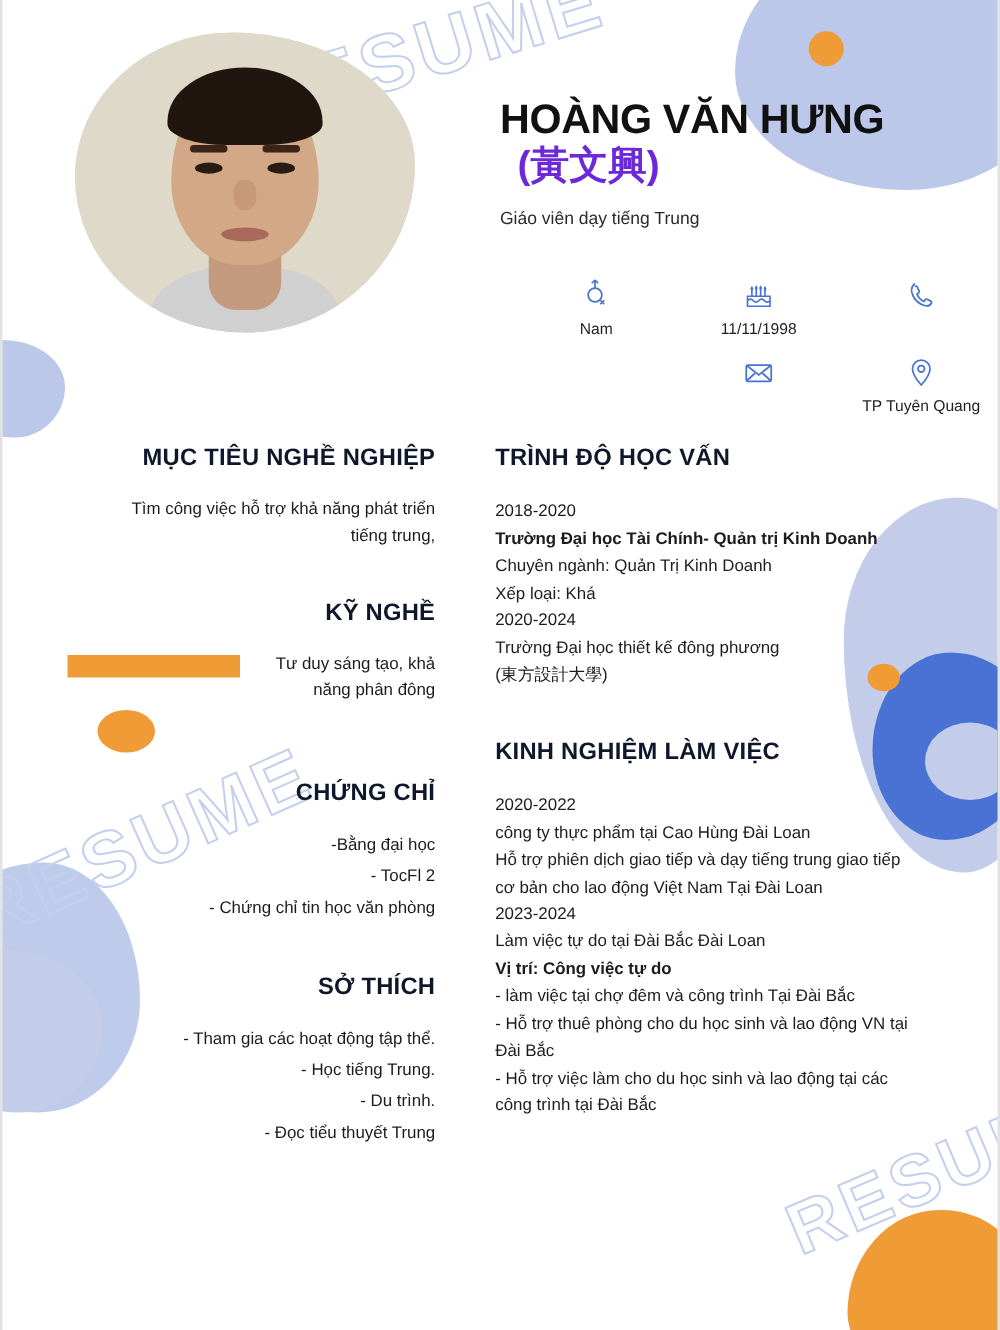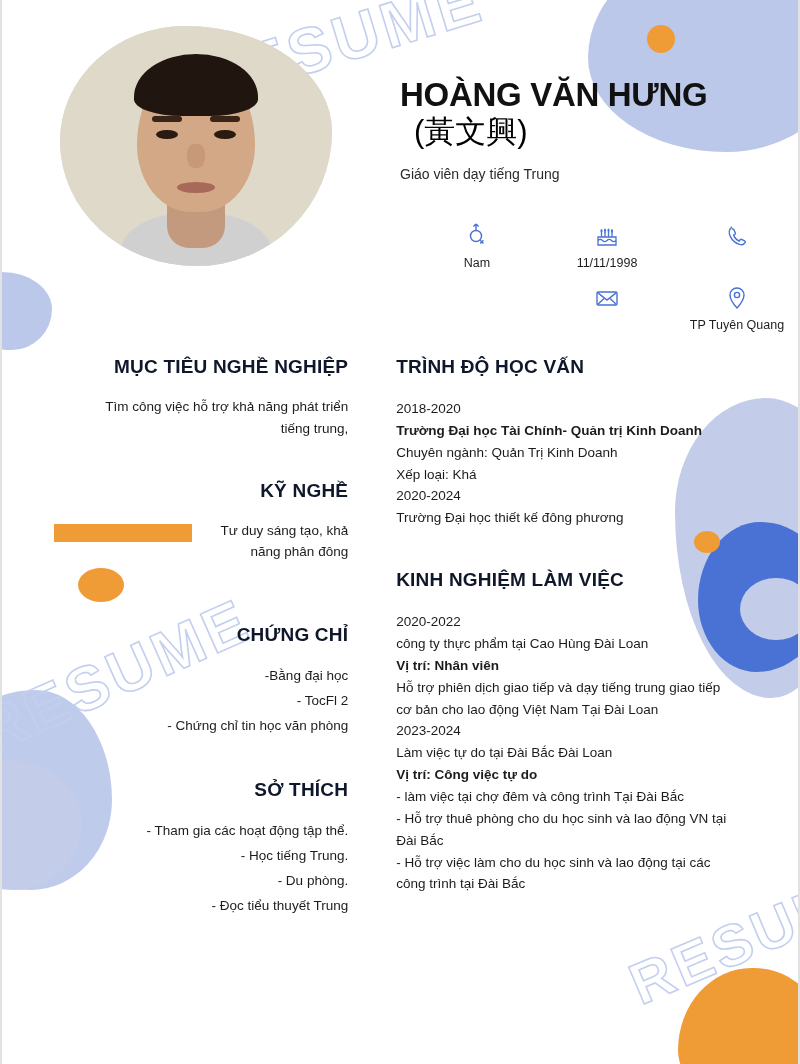--- a/index.html
+++ b/index.html
@@ -227,22 +227,22 @@
   }
   .name-line1 {
     font-size: 33px;
     font-weight: 700;
     color: #111;
     line-height: 1.06;
     letter-spacing: -0.3px;
   }
   .name-line2 {
     font-size: 31px;
-    font-weight: 400;
-    color: #000000;
+    font-weight: 700;
+    color: #6d28d9;
     line-height: 1.2;
     padding-left: 14px;
   }
   .job-title {
     margin-top: 16px;
     font-size: 14px;
     color: #2a2a2a;
   }
 
   
@@ -525,41 +525,41 @@
         <div class="sec-title">CHỨNG CHỈ</div>
         <div class="list-line">-Bằng đại học</div>
         <div class="list-line">- TocFl 2</div>
         <div class="list-line">- Chứng chỉ tin học văn phòng</div>
 
         <div class="gap-40"></div>
 
         <div class="sec-title">SỞ THÍCH</div>
         <div class="list-line">- Tham gia các hoạt động tập thể.</div>
         <div class="list-line">- Học tiếng Trung.</div>
-        <div class="list-line">- Du phòng.</div>
+        <div class="list-line">- Du trình.</div>
         <div class="list-line">- Đọc tiểu thuyết Trung</div>
 
       </div>
 
       <div class="col-right">
 
         <div class="sec-title">TRÌNH ĐỘ HỌC VẤN</div>
         <div class="body-text">2018-2020</div>
         <div class="body-text b">Trường Đại học Tài Chính- Quản trị Kinh Doanh</div>
         <div class="body-text">Chuyên ngành: Quản Trị Kinh Doanh</div>
         <div class="body-text">Xếp loại: Khá</div>
         <div class="body-text">2020-2024</div>
         <div class="body-text">Trường Đại học thiết kế đông phương</div>
+        <div class="body-text">(東方設計大學)</div>
 
         <div class="gap-40"></div>
 
         <div class="sec-title">KINH NGHIỆM LÀM VIỆC</div>
         <div class="body-text">2020-2022</div>
         <div class="body-text">công ty thực phẩm tại Cao Hùng Đài Loan</div>
-        <div class="body-text b">Vị trí: Nhân viên</div>
         <div class="body-text">Hỗ trợ phiên dịch giao tiếp và dạy tiếng trung giao tiếp</div>
         <div class="body-text">cơ bản cho lao động Việt Nam Tại Đài Loan</div>
         <div class="body-text">2023-2024</div>
         <div class="body-text">Làm việc tự do tại Đài Bắc Đài Loan</div>
         <div class="body-text b">Vị trí: Công việc tự do</div>
         <div class="body-text">- làm việc tại chợ đêm và công trình Tại Đài Bắc</div>
         <div class="body-text">- Hỗ trợ thuê phòng cho du học sinh và lao động VN tại</div>
         <div class="body-text">Đài Bắc</div>
         <div class="body-text">- Hỗ trợ việc làm cho du học sinh và lao động tại các</div>
         <div class="body-text">công trình tại Đài Bắc</div>

